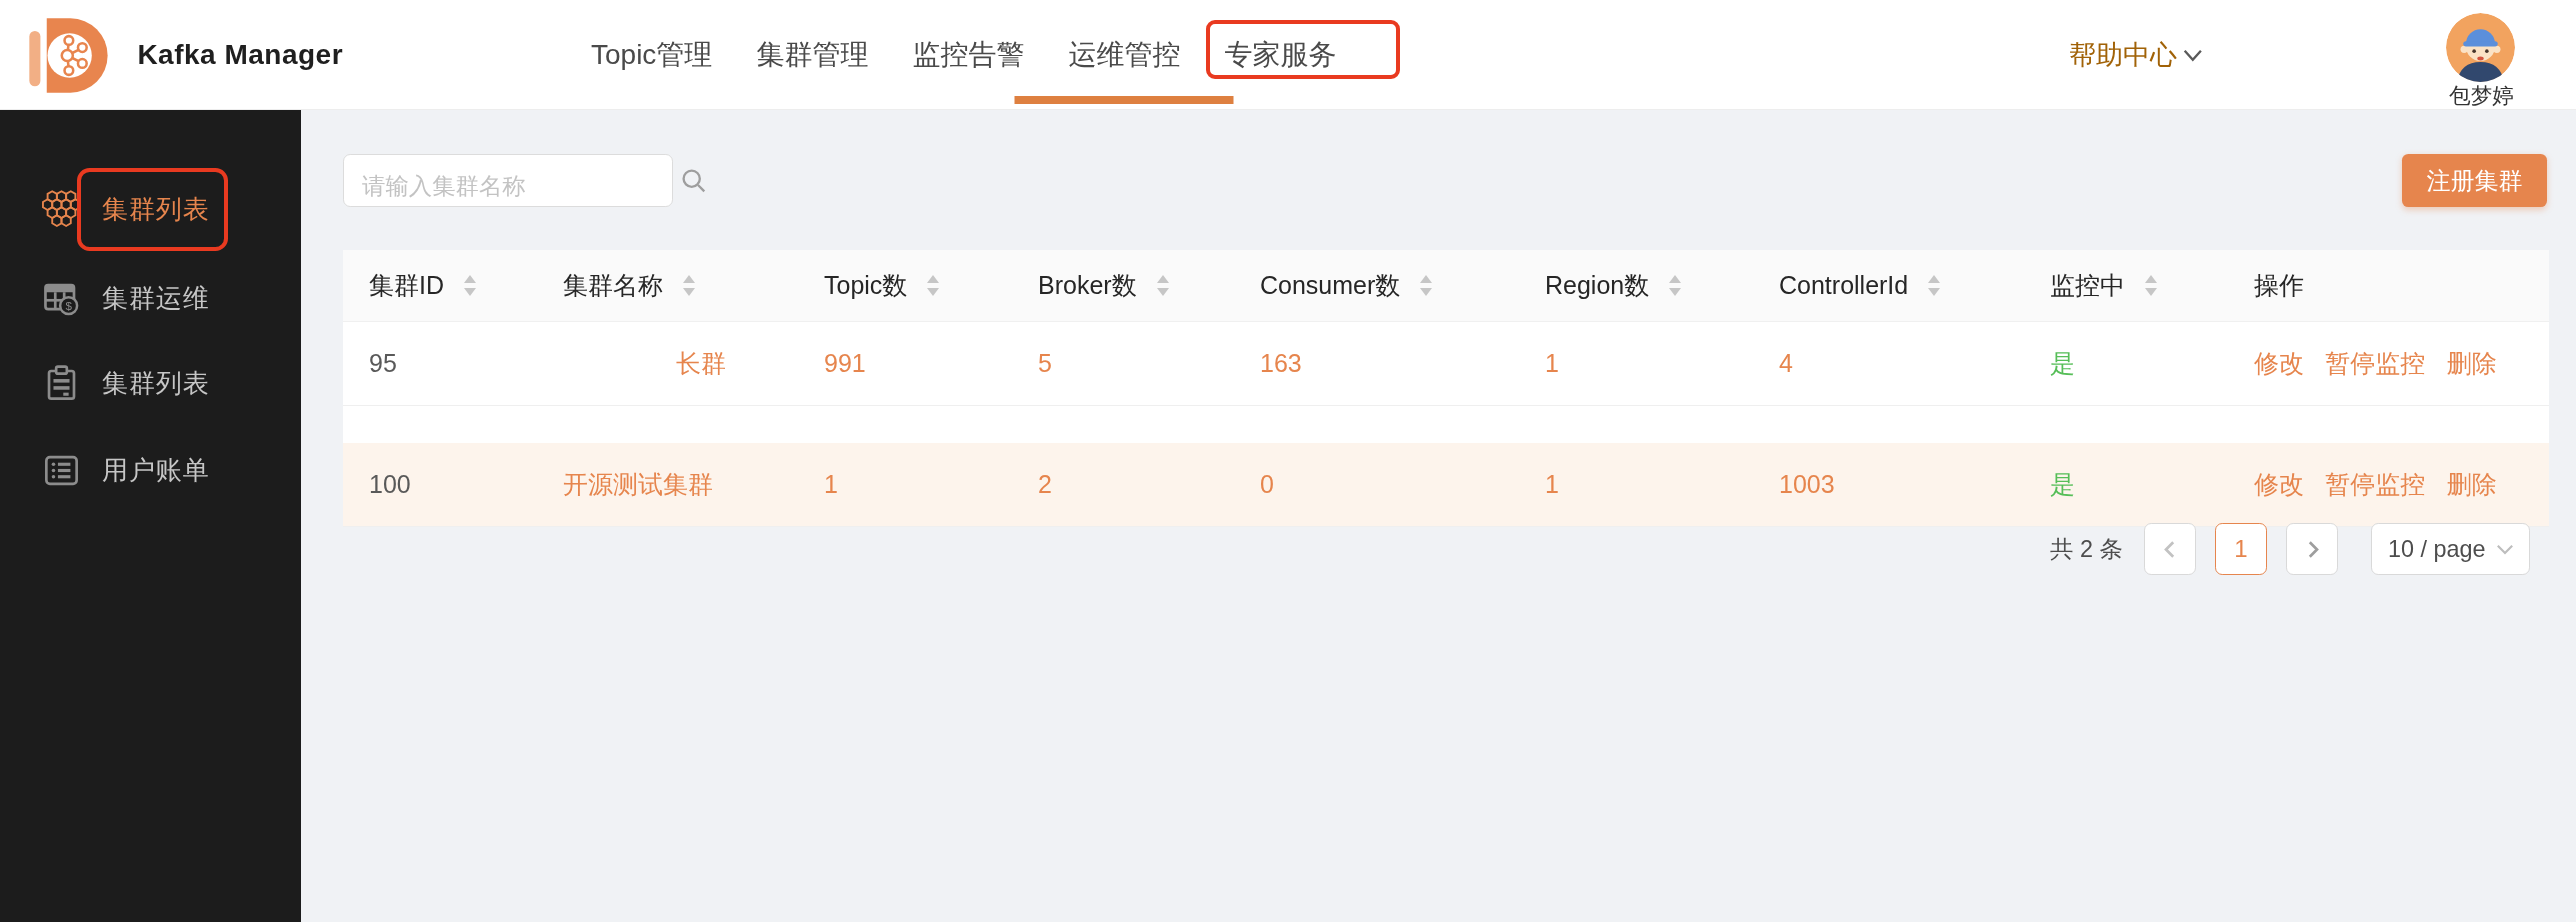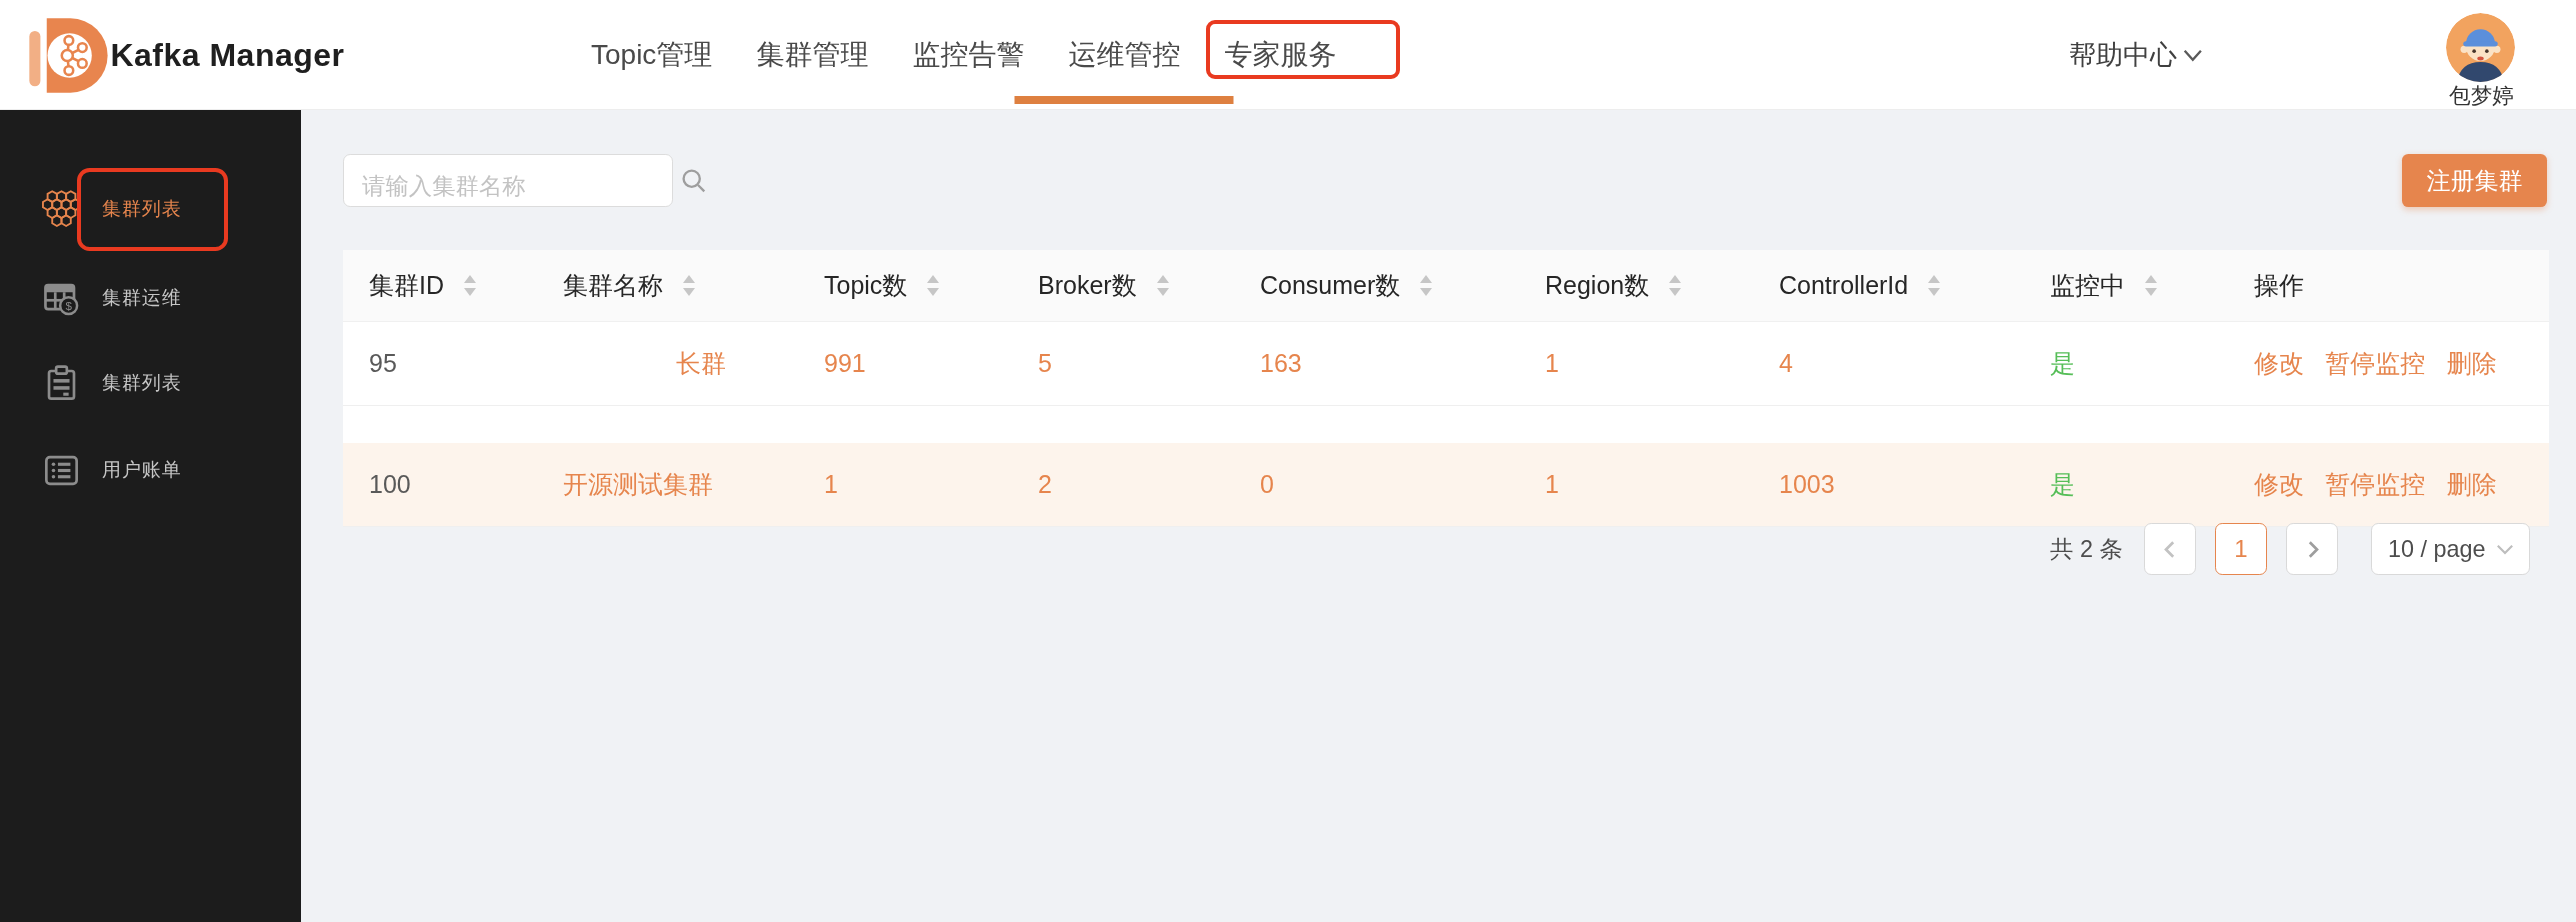--- a/index.html
+++ b/index.html
@@ -8,38 +8,38 @@
     font-family: "Liberation Sans", "DejaVu Sans", sans-serif;
     background: var(--page-bg, #F0F2F5);
     position: relative;
   }
   .page { position:absolute; inset:0; }
 
   
   .topbar { position:absolute; left:0; top:0; width:2576px; height:110px; background:#fff; border-bottom:0.9px solid #ededed; z-index:5; }
   .brand { position:absolute; left:23.4px; top:0; height:110px; display:flex; align-items:center; }
   .logo { width:87px; height:87px; margin-top:1.8px; }
-  .brand-title { font-size:32px; font-weight:600; color:#1f1f1f; letter-spacing:0.5px; }
+  .brand-title { font-size:28px; font-weight:600; color:#1f1f1f; margin-left:27px; letter-spacing:0.5px; }
   .main-nav { position:absolute; left:591px; top:0; height:110px; display:flex; align-items:center; gap:44px; }
   .nav-item { font-size:28px; color:#4a4a4a; cursor:pointer; position:relative; white-space:nowrap; }
   .nav-item.active::after {
     content:""; position:absolute; left:50%; transform:translateX(-50%);
     bottom:-30px; width:219px; height:8px; background:var(--accent-deep, #DE8040);
   }
-  .menu-group { position:absolute; top:0; height:110px; display:flex; align-items:center; font-size:27px; color:#404040; cursor:pointer; }
+  .menu-group { position:absolute; top:0; height:110px; display:flex; align-items:center; font-size:27px; color:#a16207; cursor:pointer; }
   .help-menu { left:2069px; gap:5.4px; }
   .region-menu { left:2244px; gap:20px; }
   .avatar { position:absolute; left:2446px; top:12.6px; width:69px; height:69px; border-radius:50%; overflow:hidden; cursor:pointer; }
   .username { position:absolute; left:2412px; top:81px; width:139px; text-align:center; font-size:21.6px; color:#333; }
 
   
   .sidebar { position:absolute; left:0; top:110px; width:301px; height:813px; background:var(--sidebar-bg, #1C1C1C); z-index:4; }
   .side-item { position:absolute; left:0; width:301px; height:58px; display:flex; align-items:center; padding-left:41px; cursor:pointer; }
   .side-item .s-icon { width:41px; height:41px; margin-right:20px; flex:none; }
-  .side-item .s-label { font-size:19px; color:#c6c6c6; letter-spacing:0.9px; white-space:nowrap; }
+  .side-item .s-label { font-size:26px; color:#c6c6c6; letter-spacing:0.9px; white-space:nowrap; }
   .side-item.active .s-label { color:var(--accent, #E6854D); }
 
   
   .content { position:absolute; left:301px; top:110px; right:0; bottom:0; background:var(--page-bg, #F0F2F5); }
 
   .search-box { position:absolute; left:42px; top:44px; width:330px; height:53px; background:#fff; border:1.8px solid #dcdcdc; border-radius:7.2px; display:flex; align-items:center; }
   .search-box input { border:none; outline:none; background:transparent; flex:1; height:100%; padding:12px 9px 0 18px; font-size:23.4px; color:#15803d; font-family:inherit; }
   .search-box input::placeholder { color:#c3c3c3; }
   .search-box .mag { width:27px; height:27px; margin-right:14.4px; flex:none; cursor:pointer; }
 

